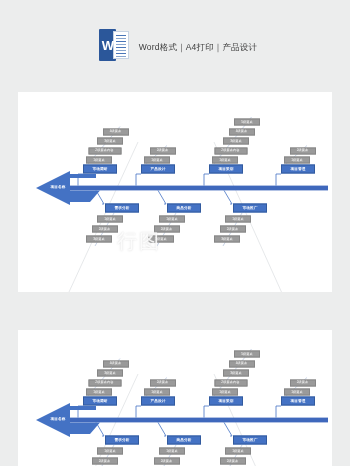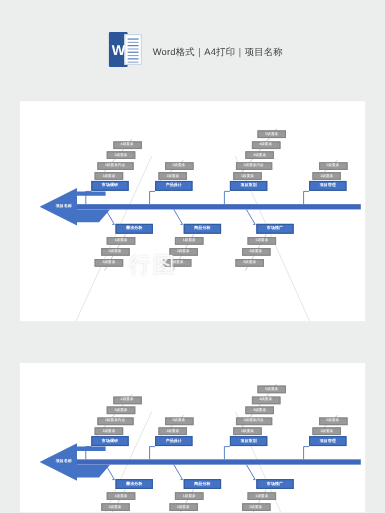--- a/index.html
+++ b/index.html
@@ -127,21 +127,21 @@
         <i></i>
         <i></i>
         <i></i>
         <i></i>
         <i></i>
         <i></i>
     </div>
     <div class="wi-w">W</div>
   </div>
   <div class="head-text">
-    <div class="subtitle">Word格式｜A4打印｜项目名称</div>
+    <div class="subtitle">Word格式｜A4打印｜产品设计</div>
   </div>
 </div>
 
 <div class="page" id="page-1">
   <div class="canvas" style="top: -2px;">
       <svg width="314" height="260" viewBox="0 0 314 260">
         <line x1="120" y1="52" x2="28" y2="252" stroke="#e3e5e8" stroke-width="0.9"></line>
         <line x1="196" y1="52" x2="286" y2="252" stroke="#e3e5e8" stroke-width="0.9"></line>
         <rect x="46" y="95.6" width="264" height="4.8" fill="#3f68bc"></rect>
         <polygon points="18,98 52,81 52,115" fill="#4472c4"></polygon>

